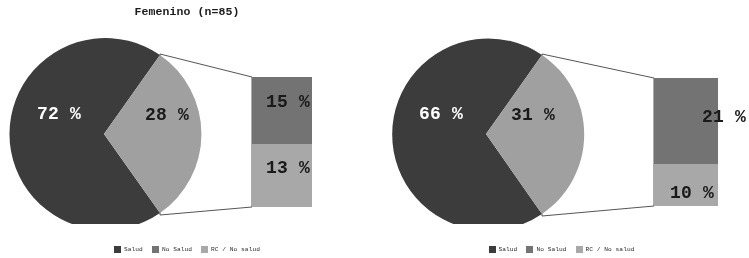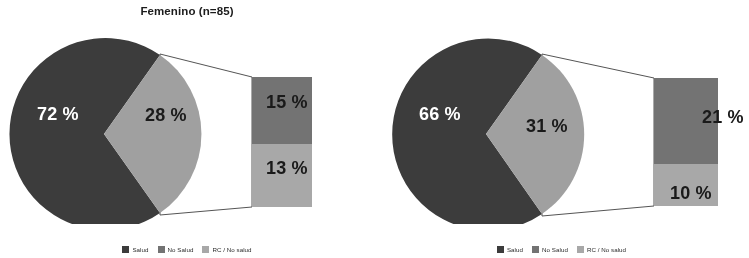--- a/index.html
+++ b/index.html
@@ -19,20 +19,21 @@
     width: 749px;
     height: 258px;
     display: flex;
     flex-direction: row;
   }
   .panel {
     position: relative;
     width: 374px;
     height: 258px;
     flex: 0 0 374px;
+    font-family: Liberation Mono, monospace;
   }
   .panel-right { width: 375px; flex: 0 0 375px; }
 
   .panel-title {
     position: absolute;
     top: 5px;
     left: 0;
     width: 100%;
     text-align: center;
     font-size: 11.5px;
@@ -152,21 +153,21 @@
 
         <path d="M 112 112 L 168 192 A 96 96 0 0 0 168 33 Z" fill="#a0a0a0"></path>
 
         <rect x="280" y="56" width="64" height="86" fill="#737373"></rect>
 
         <rect x="280" y="142" width="64" height="42" fill="#a8a8a8"></rect>
       </svg>
 
       <div class="pct-label pct-on-dark" style="left:45px; top:82px;">66 %</div>
 
-      <div class="pct-label pct-on-light" style="left:152px; top:83px;margin-top:11px;">31 %</div>
+      <div class="pct-label pct-on-light" style="left:137px; top:83px;">31 %</div>
 
       <div class="pct-label pct-on-light" style="left:296px; top:85px;margin-left:32px;">21 %</div>
 
       <div class="pct-label pct-on-light" style="left:296px; top:149px;margin-top:12px;">10 %</div>
     </div>
 
     <div class="legend">
       <div class="legend-item">
         <span class="legend-swatch" style="background:#3c3c3c;"></span>
         <span class="legend-label">Salud</span>

